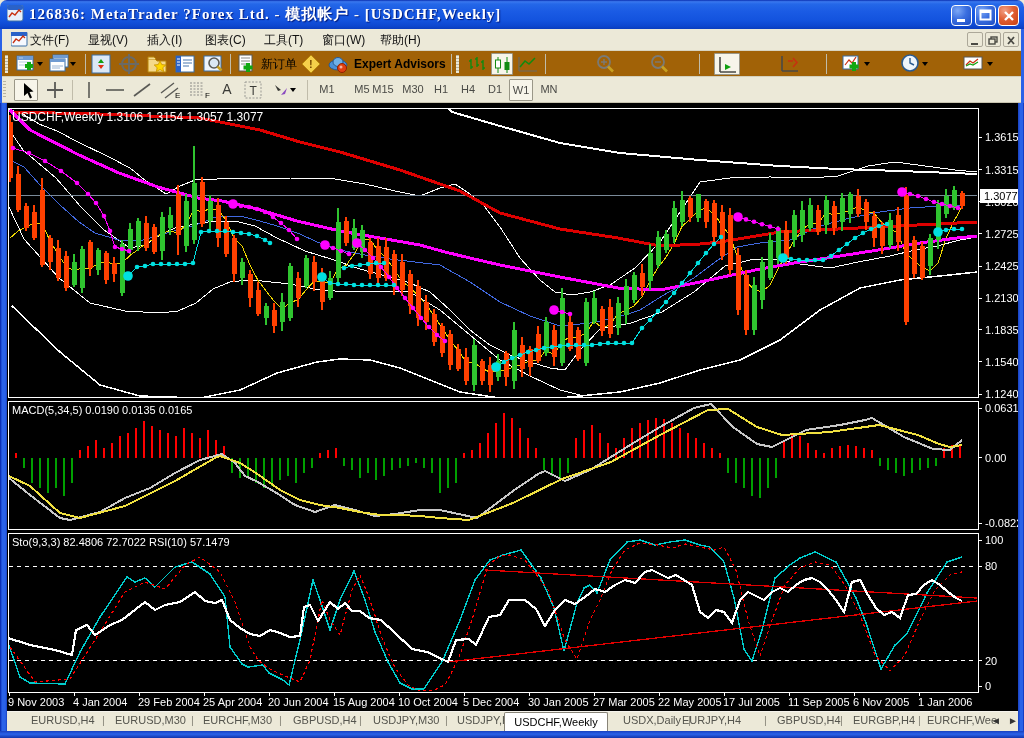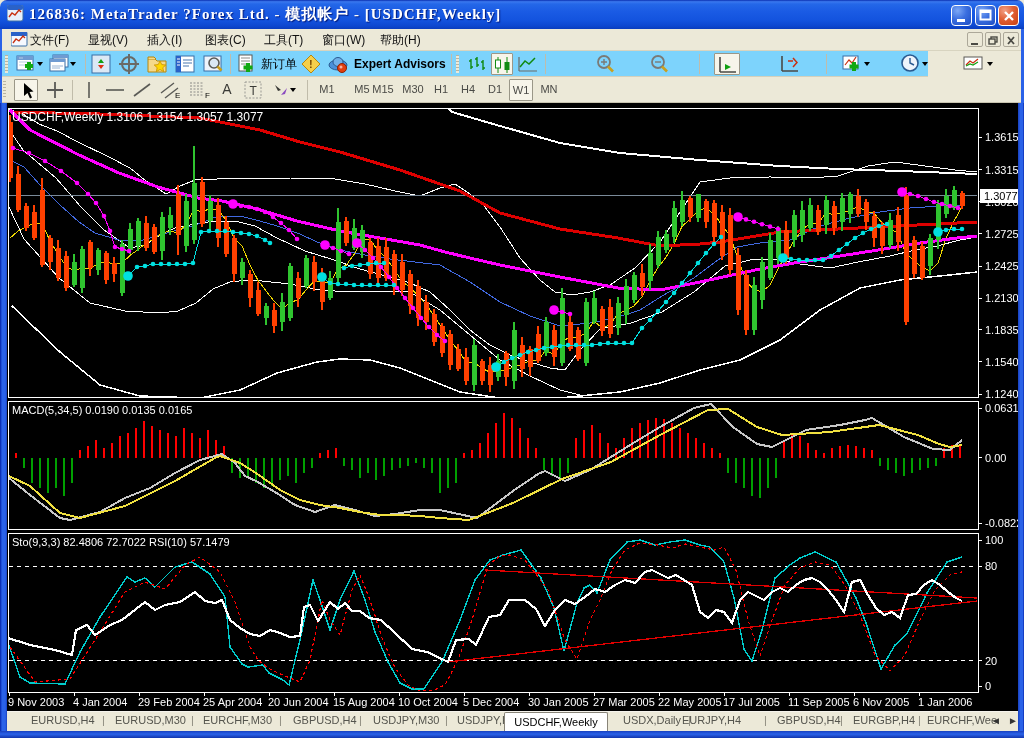--- a/index.html
+++ b/index.html
@@ -14,21 +14,21 @@
 #title .ttext { position:absolute; left:29px; top:5px; color:#fff; font-family:"Liberation Serif",serif; font-weight:bold; font-size:15px; letter-spacing:1px; text-shadow:1px 1px 1px #00197a; white-space:nowrap; }
 .winbtn { position:absolute; top:5px; width:21px; height:21px; border-radius:4px; border:1px solid #fff; }
 .wb-blue { background:radial-gradient(circle at 30% 25%,#7da8f5 0%,#3b6fe0 45%,#1c4cc4 100%); }
 .wb-red { background:radial-gradient(circle at 30% 25%,#f2a085 0%,#e06035 45%,#c83f10 100%); }
 .winbtn svg { position:absolute; left:0; top:0; }
 
 #menubar { position:absolute; left:0; top:29px; width:1024px; height:22px; background:#ece9d8; border-bottom:1px solid #d8d4c0; }
 .menuitem { position:absolute; top:3px; font-size:12px; color:#111; }
 .mdibtn { position:absolute; top:3px; width:16px; height:15px; background:#ece9d8; border:1px solid #aca899; border-radius:2px; color:#444; }
 
-#tb1 { position:absolute; left:0; top:51px; width:928px; height:26px; background:#7dd3fc; border-bottom:1px solid #d4d0bc; }
+#tb1 { position:absolute; left:0; top:51px; width:1024px; height:26px; background:#a16207; border-bottom:1px solid #d4d0bc; }
 #tb2 { position:absolute; left:0; top:77px; width:1024px; height:26px; background:#ece9d8; border-bottom:1px solid #c8c4b0; }
 .grip { position:absolute; top:4px; width:3px; height:18px;
   background-image:repeating-linear-gradient(180deg,#b8b4a0 0px,#b8b4a0 1px,#ece9d8 1px,#ece9d8 3px); }
 .tbsep { position:absolute; top:3px; width:1px; height:20px; background:#c0bcaa; }
 .tbtn { position:absolute; top:2px; height:22px; }
 .pressed { background:#f7f5ea; border:1px solid #9a9788; border-radius:1px; }
 .tftext { font-size:11px; color:#4a4a46; text-align:center; line-height:20px; }
 .tbtext { font-size:12px; color:#000; line-height:22px; }
 
 #framel { position:absolute; left:0; top:103px; width:7px; height:628px; background:linear-gradient(90deg,#0322a8 0%,#2a62e8 30%,#2a62e8 75%,#1840c0 100%); }

